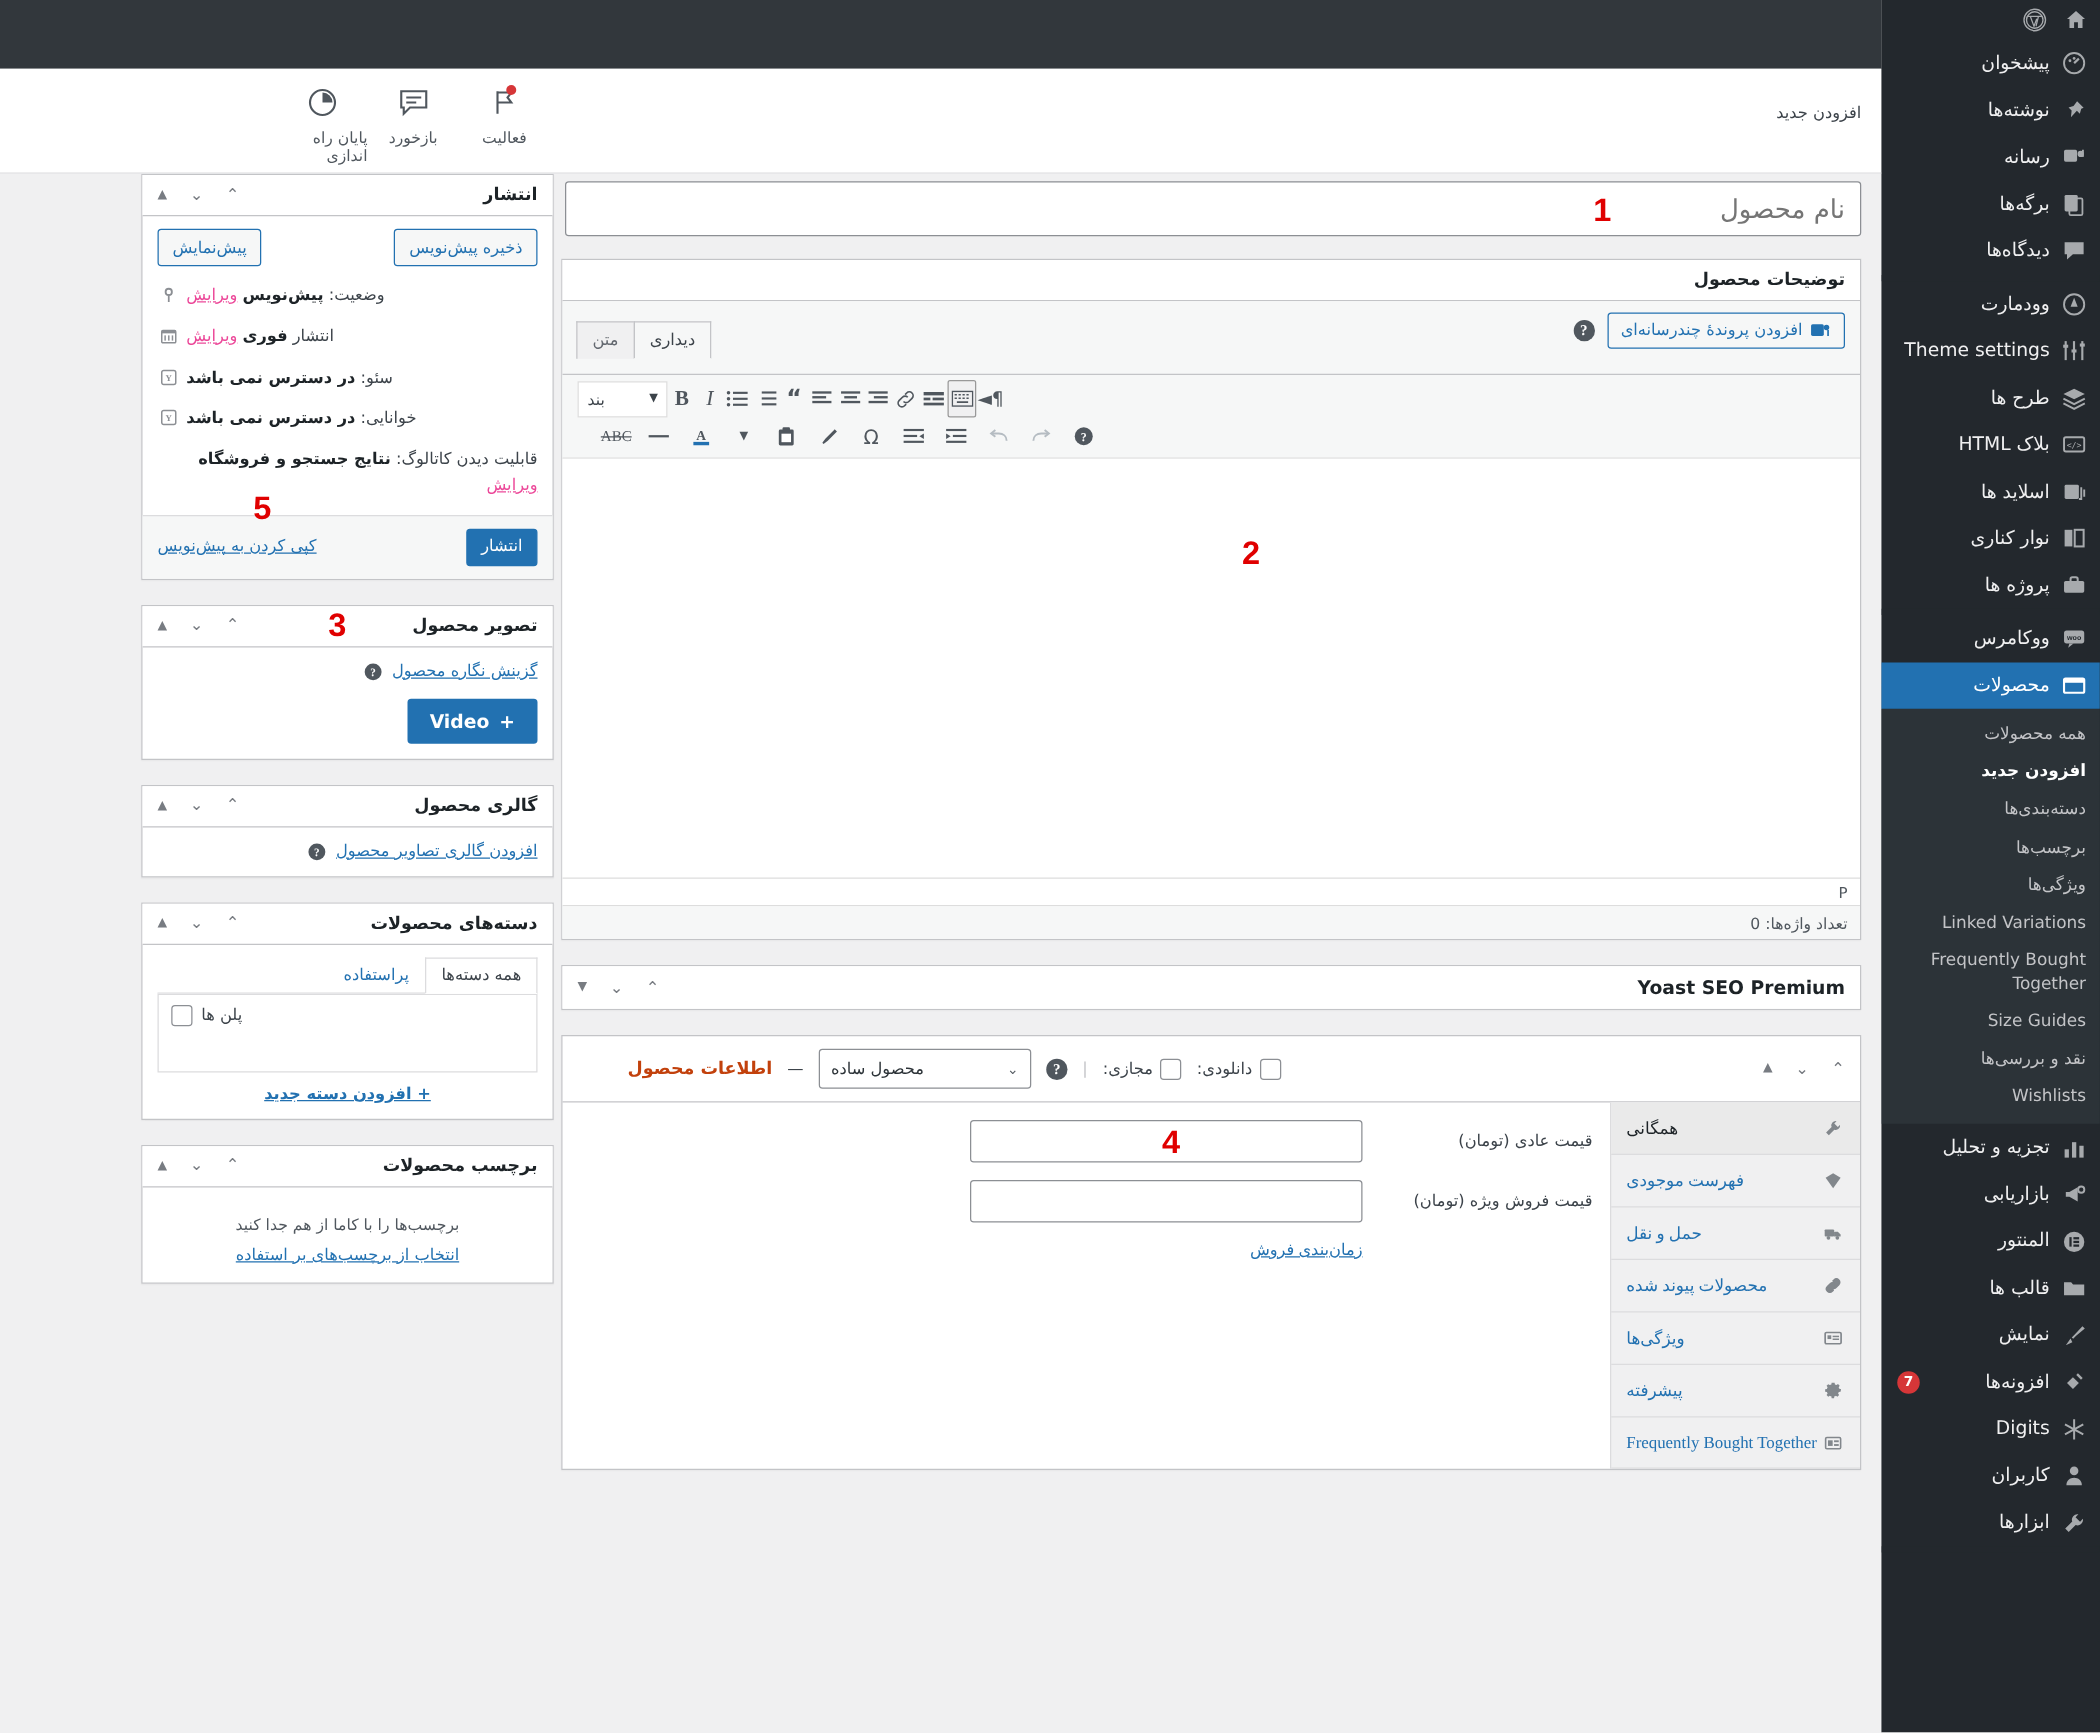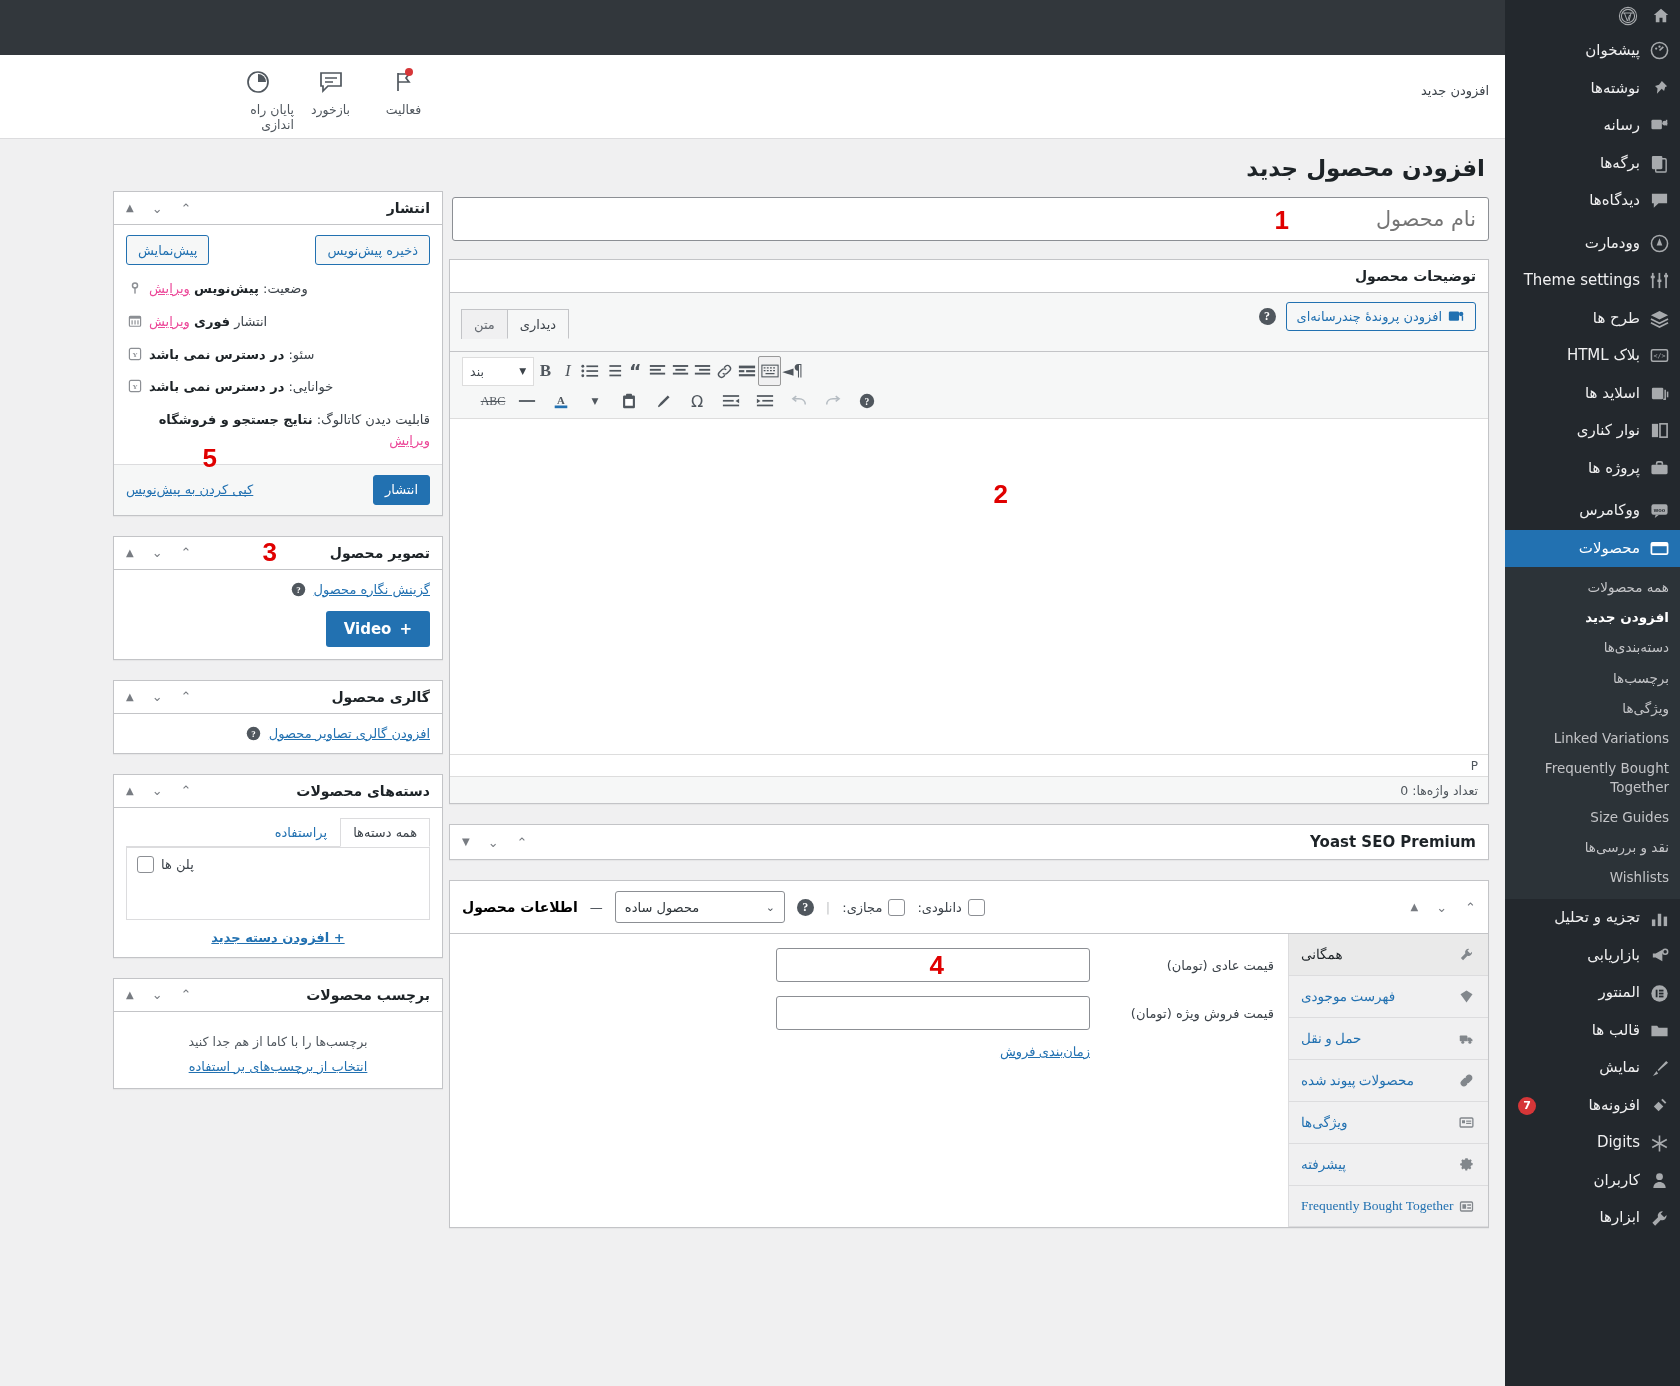--- a/index.html
+++ b/index.html
@@ -216,21 +216,21 @@
     display: flex; align-items: center; justify-content: flex-start;
     padding: 0 10px; font-size: 12.5px; color: #50575e;
   }
   .yoast-title { font-size: 15px; font-weight: 700; color: #1d2327; }
 
   
   .pd-head {
     display: flex; align-items: center; padding: 10px 12px;
     border-bottom: 1px solid #c3c4c7; gap: 12px;
   }
-  .pd-title { font-weight: 700; font-size: 14px; color: #000000; white-space: nowrap; }
+  .pd-title { font-weight: 700; font-size: 14px; color: #c2410c; white-space: nowrap; margin-left: 40px; }
   .pd-dash { color: #3c434a; }
   .pd-select {
     width: 170px; height: 32px; border: 1px solid #8c8f94; border-radius: 3px;
     background: #fff; display: flex; align-items: center;
     justify-content: space-between; padding: 0 9px;
     font-size: 13px; color: #2c3338; cursor: pointer;
   }
   .pd-check { display: inline-flex; align-items: center; gap: 6px; font-size: 13px; color: #3c434a; }
   .cbox {
     width: 17px; height: 17px; border: 1px solid #8c8f94;
@@ -302,21 +302,21 @@
   }
   .link-u { color: #2271b1; text-decoration: underline; cursor: pointer; font-size: 13px; }
   .cat-tabs { display: flex; direction: rtl; border-bottom: 1px solid #dcdcde; margin-bottom: 0; }
   .cat-tab {
     padding: 6px 12px; font-size: 13px; color: #3c434a; cursor: pointer;
     border: 1px solid transparent; margin-bottom: -1px;
   }
   .cat-tab.active { background: #fff; border-color: #dcdcde; border-bottom-color: #fff; }
   .cat-tab.inactive { color: #2271b1; }
   .cat-list {
-    border: 1px solid #dcdcde; height: 73px; background: #fff;
+    border: 1px solid #dcdcde; height: 63px; background: #fff;
     padding: 8px 10px; overflow: auto;
   }
   .cat-item { display: flex; align-items: center; justify-content: flex-end; gap: 7px; font-size: 13px; }
   .tag-row { display: flex; direction: rtl; gap: 8px; align-items: center; }
   .tag-input { flex: 1; height: 32px; border: 1px solid #8c8f94; border-radius: 3px; background: #fff; }
   .hint { font-size: 12.5px; color: #50575e; text-align: center; padding: 10px 0 6px; }
   .center-link { text-align: center; padding: 4px 0 2px; }
 
   svg { display: block; }
 </style>
@@ -604,21 +604,20 @@
           <circle cx="13" cy="13" r="10"></circle>
           <path d="M13 5a8 8 0 0 1 8 8h-8z" fill="#50575e" stroke="none"></path>
         </svg>
       </span>
       <span>پایان راه اندازی</span>
     </div>
   </div>
 </div>
 
 <div id="wpbody">
-  <h1 class="page-heading">افزودن محصول جدید</h1>
 
   <div class="cols">
 
     <div class="col-main">
 
       <div class="title-wrap" style="position:relative;">
         <input id="title" value="" placeholder="نام محصول" style="">
         <span class="marker" style="right:200px;top:8px;">1</span>
       </div>
 

